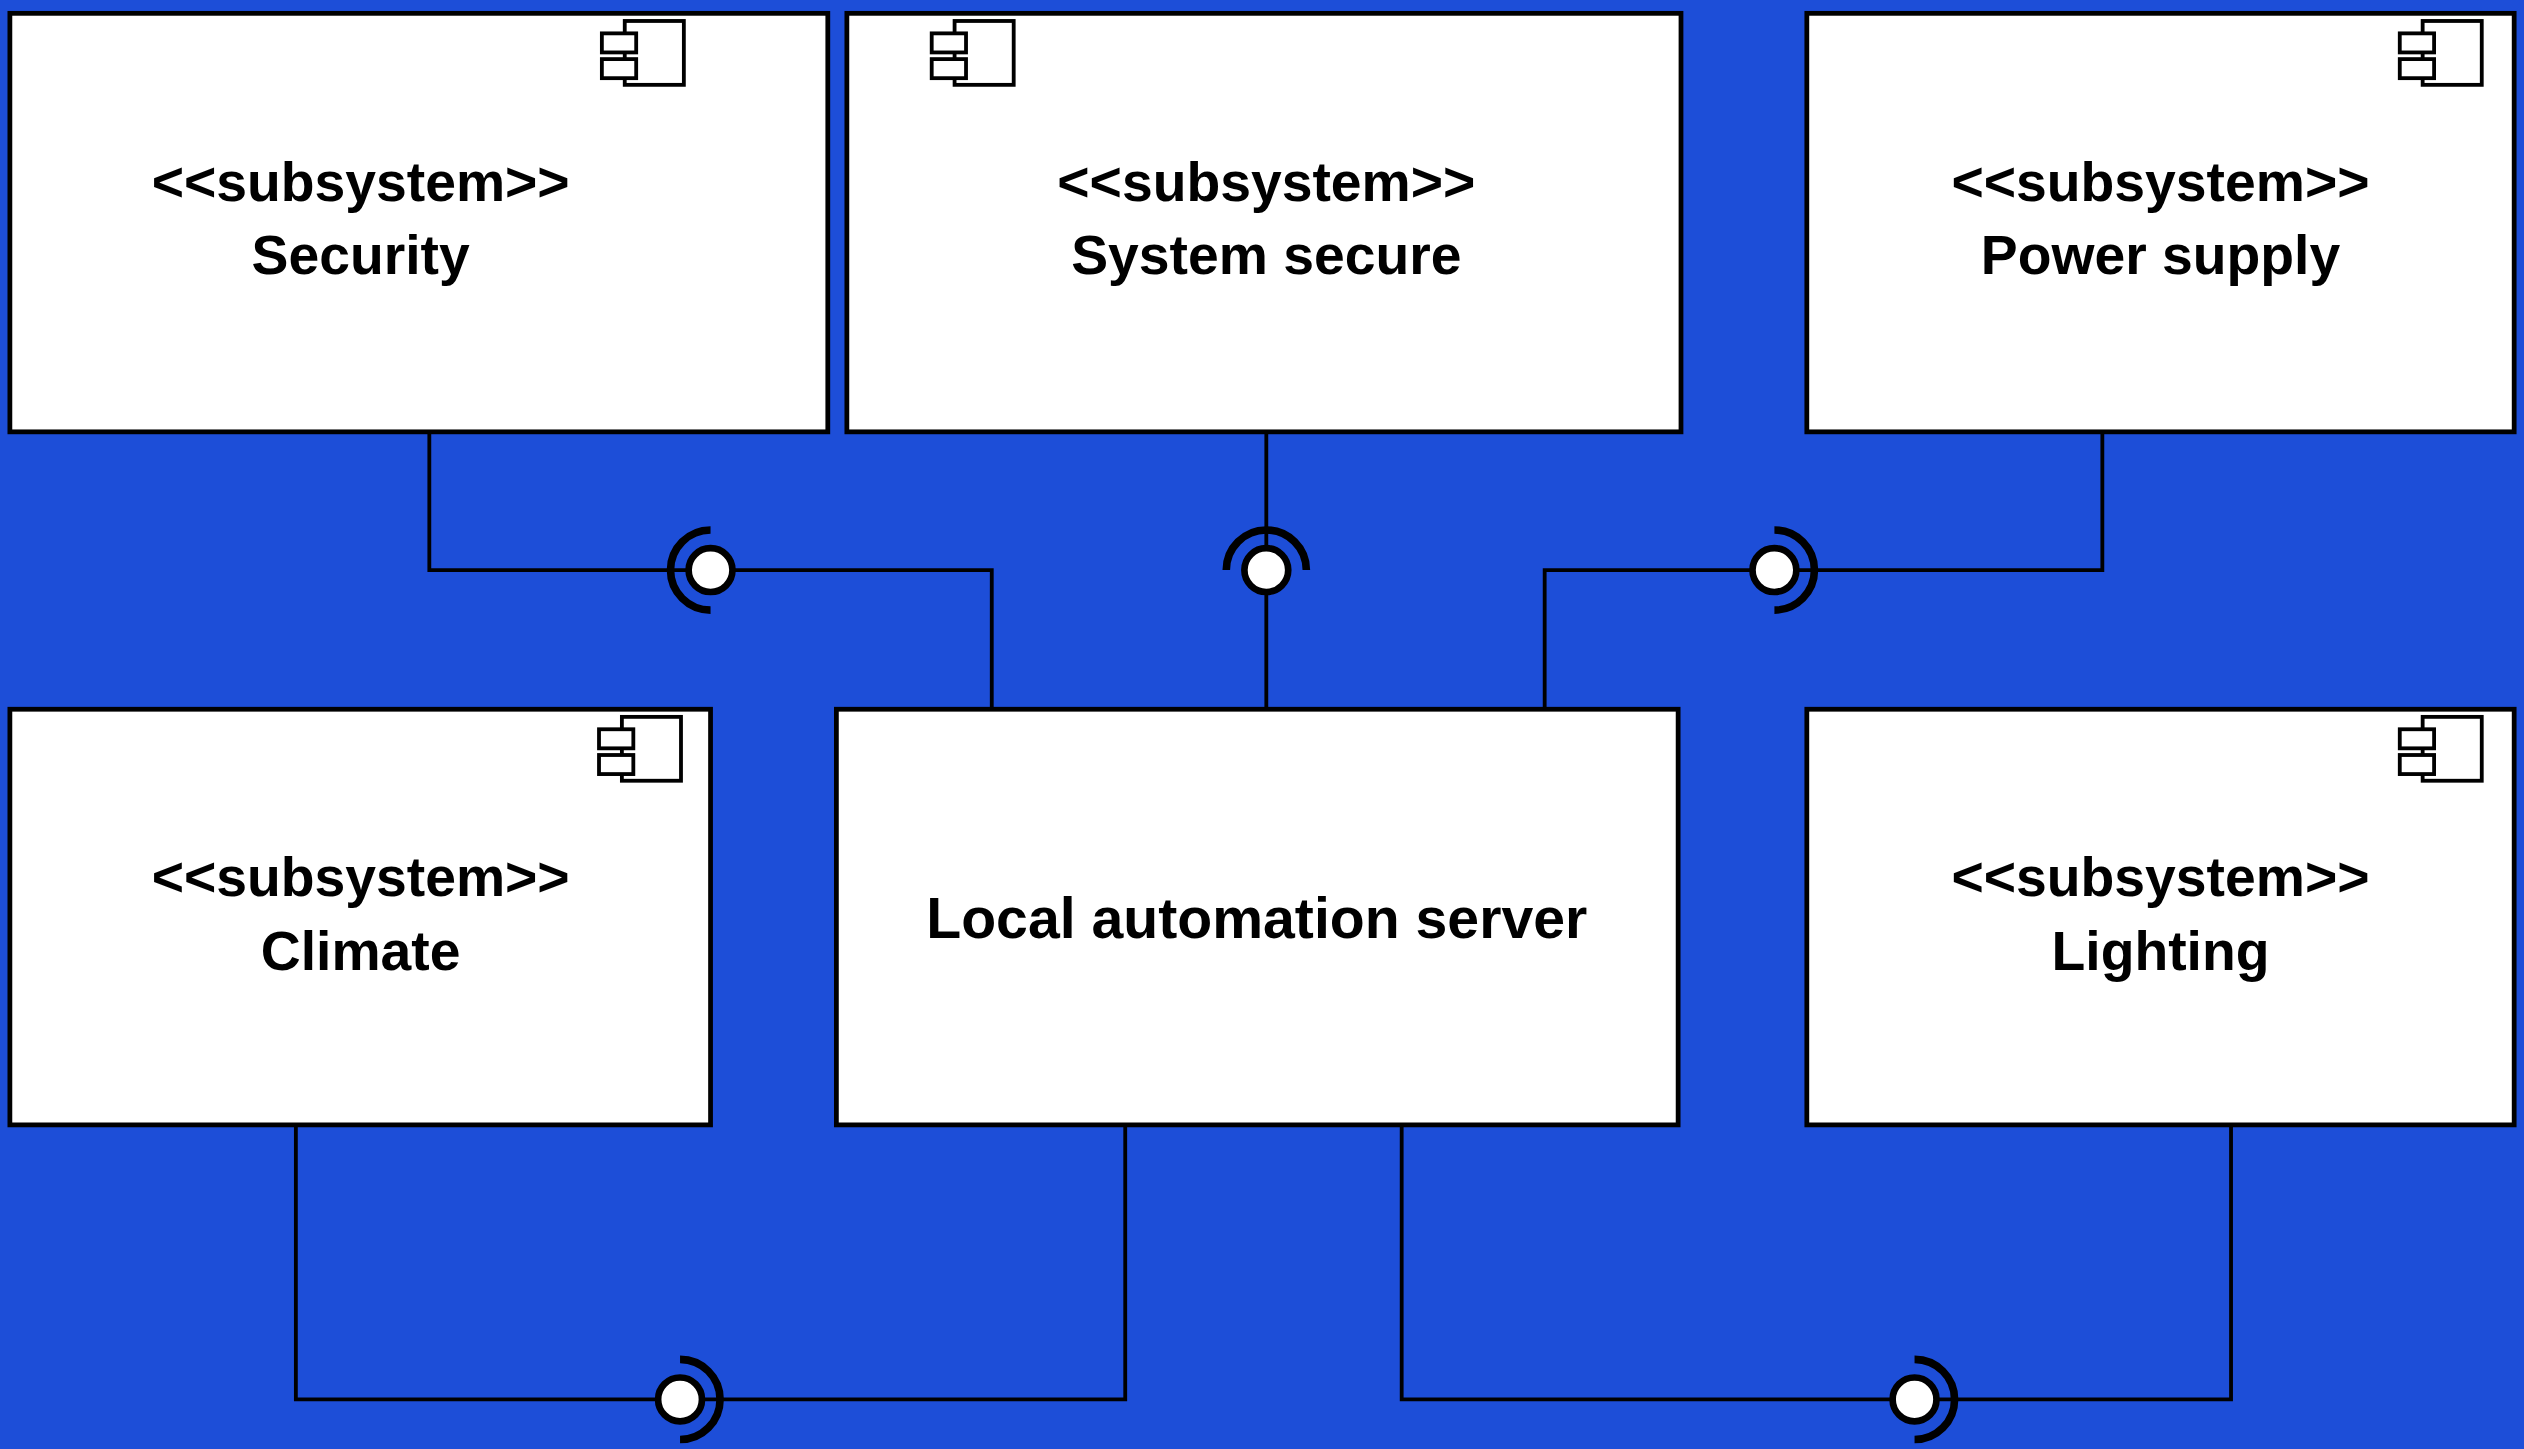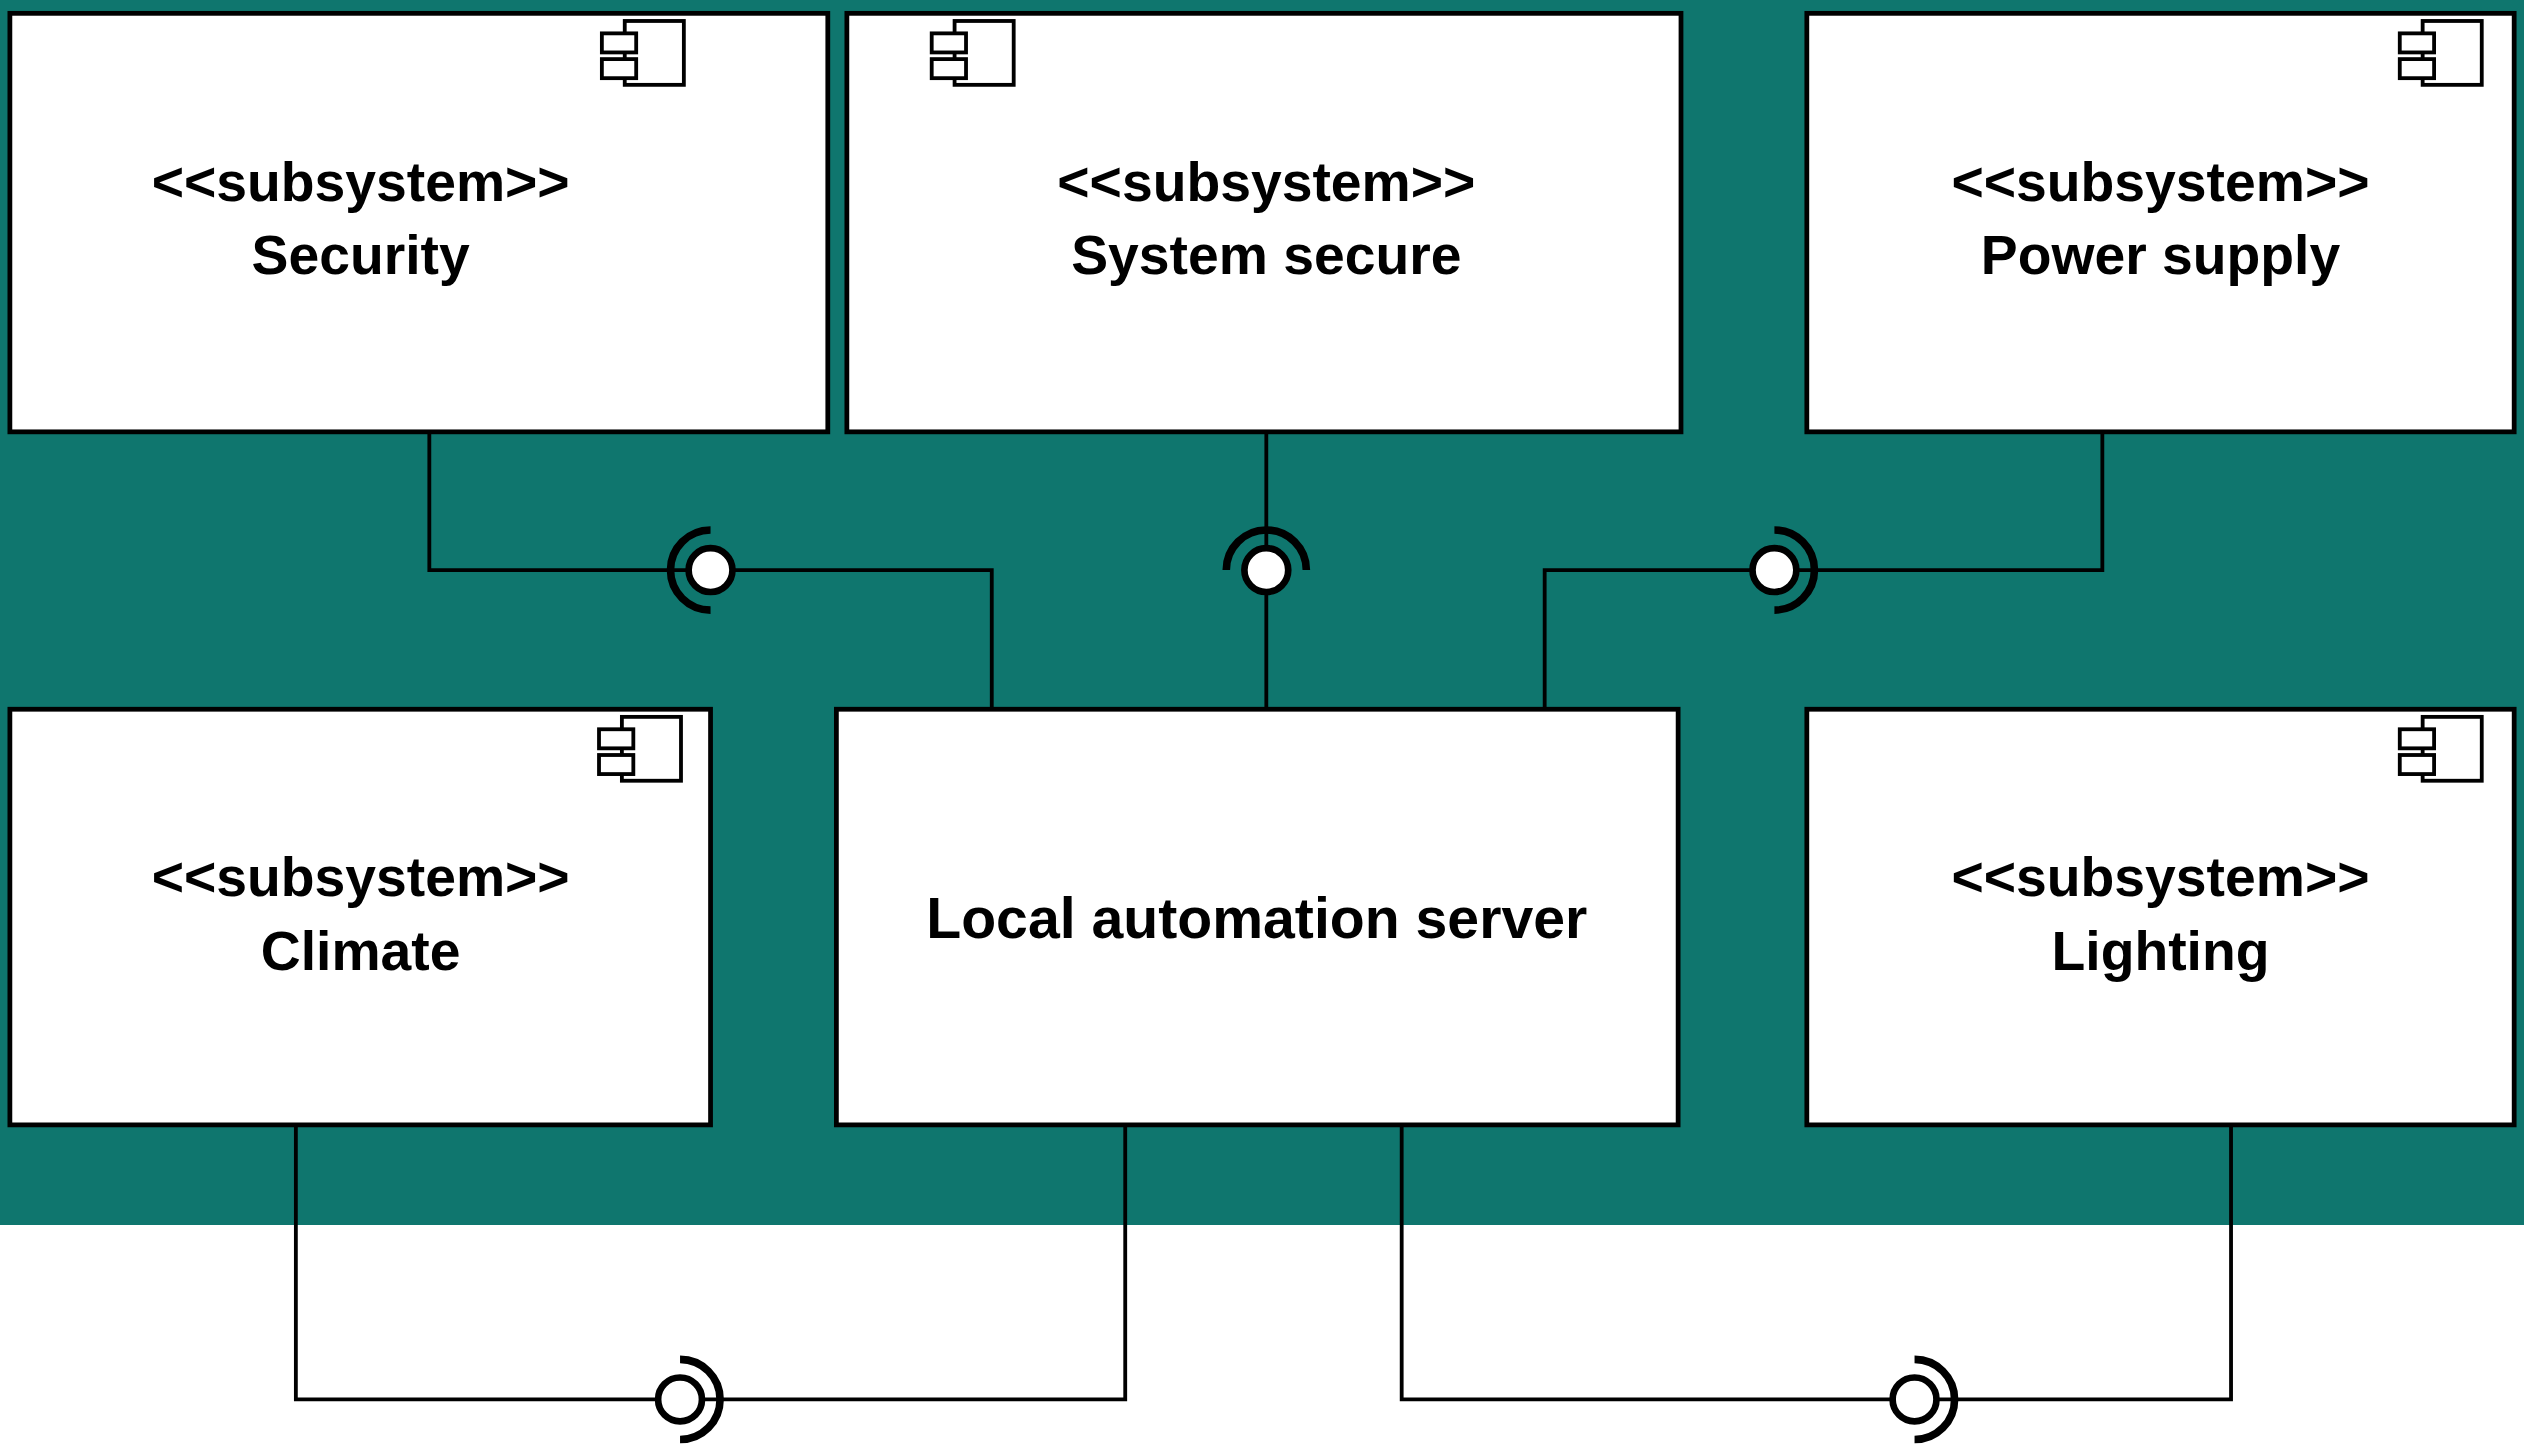--- a/index.html
+++ b/index.html
@@ -9,22 +9,22 @@
   }
   body {
     width: 2525px;
     height: 1449px;
     font-family: "Liberation Sans", sans-serif;
     overflow: hidden;
   }
   #diagram-root {
     position: relative;
     width: 2525px;
-    height: 1225px;
-    background: #0f766e;
+    height: 1449px;
+    background: #1d4ed8;
   }
   svg.canvas {
     display: block;
     width: 2525px;
     height: 1449px;
   }
   .comp-box {
     fill: #ffffff;
     stroke: #000000;
     stroke-width: 5;

